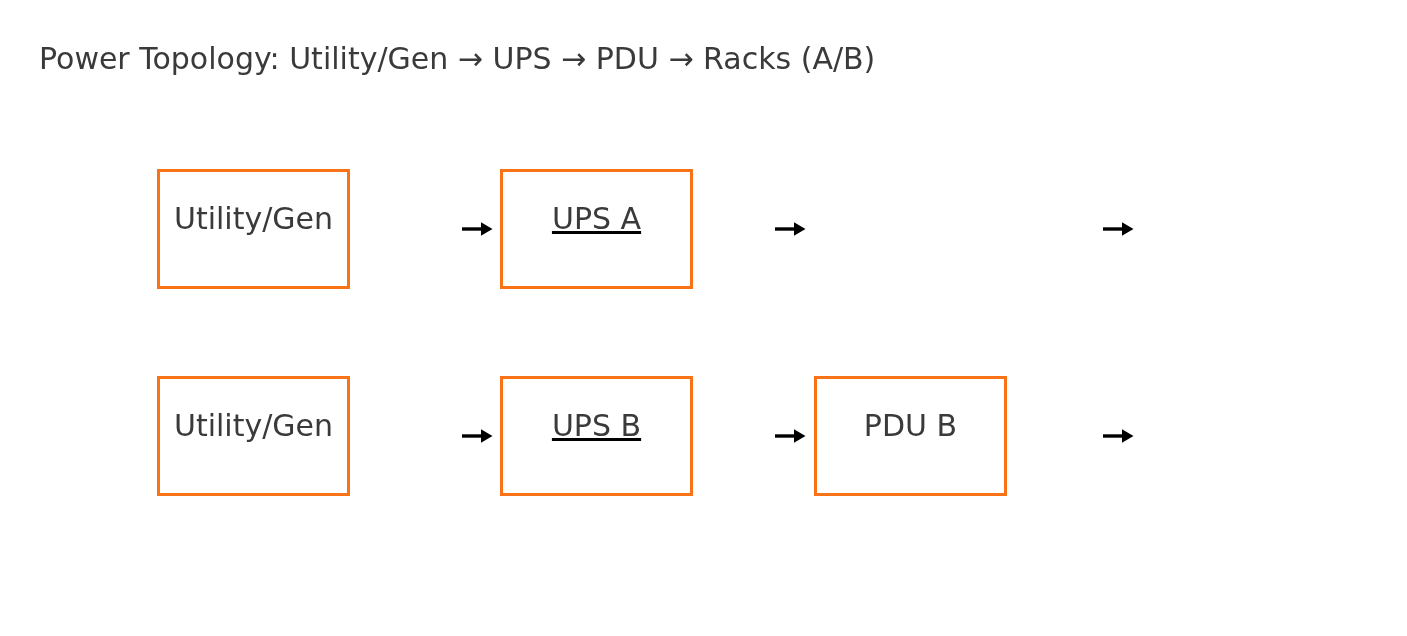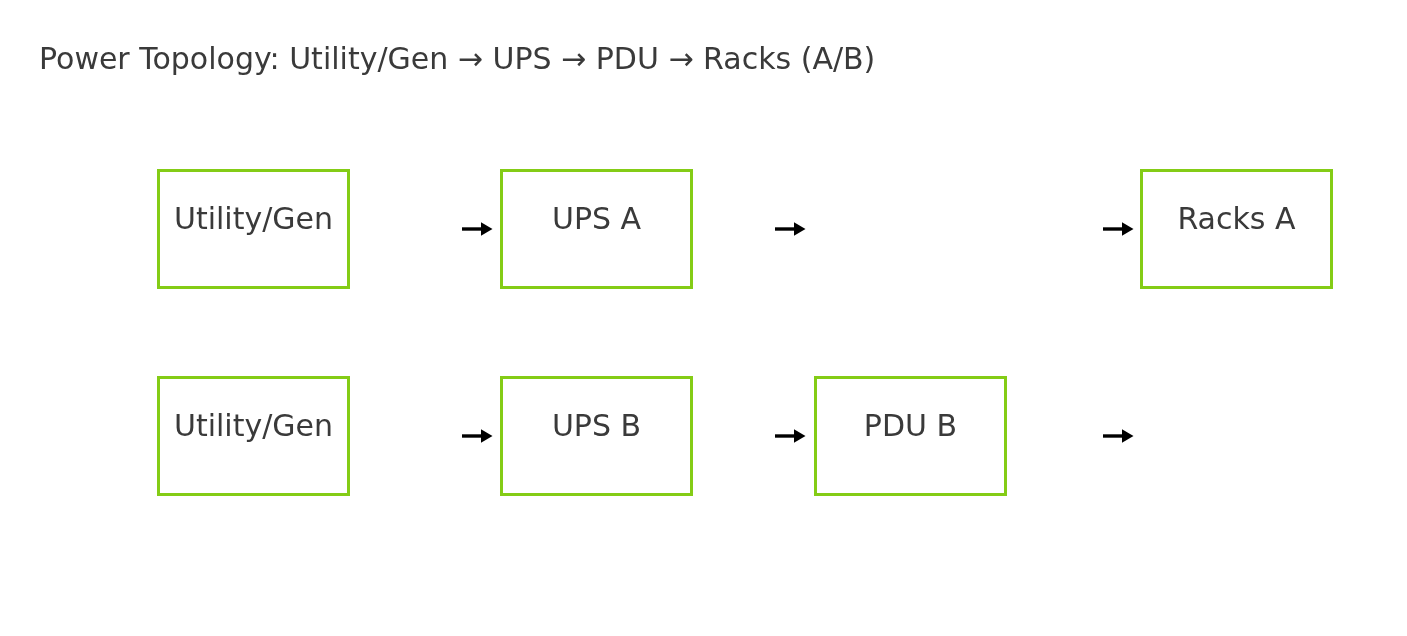--- a/index.html
+++ b/index.html
@@ -25,35 +25,35 @@
     line-height: 1;
     color: #3a3a3a;
     white-space: nowrap;
     padding-left: 39px;
   }
   .node {
     position: absolute;
     width: 193px;
     height: 120px;
     box-sizing: border-box;
-    border: 3px solid #84cc16;
+    border: 3px solid #f97316;
     background: #ffffff;
     display: flex;
     align-items: center;
     justify-content: center;
     padding-bottom: 20px; 
   }
   .node .label {
     font-size: 30px;
     line-height: 1;
     color: #3a3a3a;
     white-space: nowrap;
   }
   .c1 { left: 157px; }
-  .c2 { left: 500px; }
+  .c2 { left: 500px; text-decoration: underline; }
   .c3 { left: 814px; }
   .c4 { left: 1140px; }
   .r1 { top: 169px; }
   .r2 { top: 376px; }
 
   .arrow {
     position: absolute;
     width: 32px;
     height: 18px;
   }
@@ -90,23 +90,20 @@
         <line x1="1" y1="9" x2="21" y2="9"></line>
         <polygon points="20,2.2 31.5,9 20,15.8"></polygon>
       </svg>
   </div>
   <div class="arrow a3 ar1">
     <svg viewBox="0 0 32 18" aria-hidden="true">
         <line x1="1" y1="9" x2="21" y2="9"></line>
         <polygon points="20,2.2 31.5,9 20,15.8"></polygon>
       </svg>
   </div>
-  <div class="node c4 r1">
-    <span class="label">Racks A</span>
-  </div>
 
   <div class="node c1 r2">
     <span class="label">Utility/Gen</span>
   </div>
   <div class="arrow a1 ar2">
     <svg viewBox="0 0 32 18" aria-hidden="true">
         <line x1="1" y1="9" x2="21" y2="9"></line>
         <polygon points="20,2.2 31.5,9 20,15.8"></polygon>
       </svg>
   </div>

